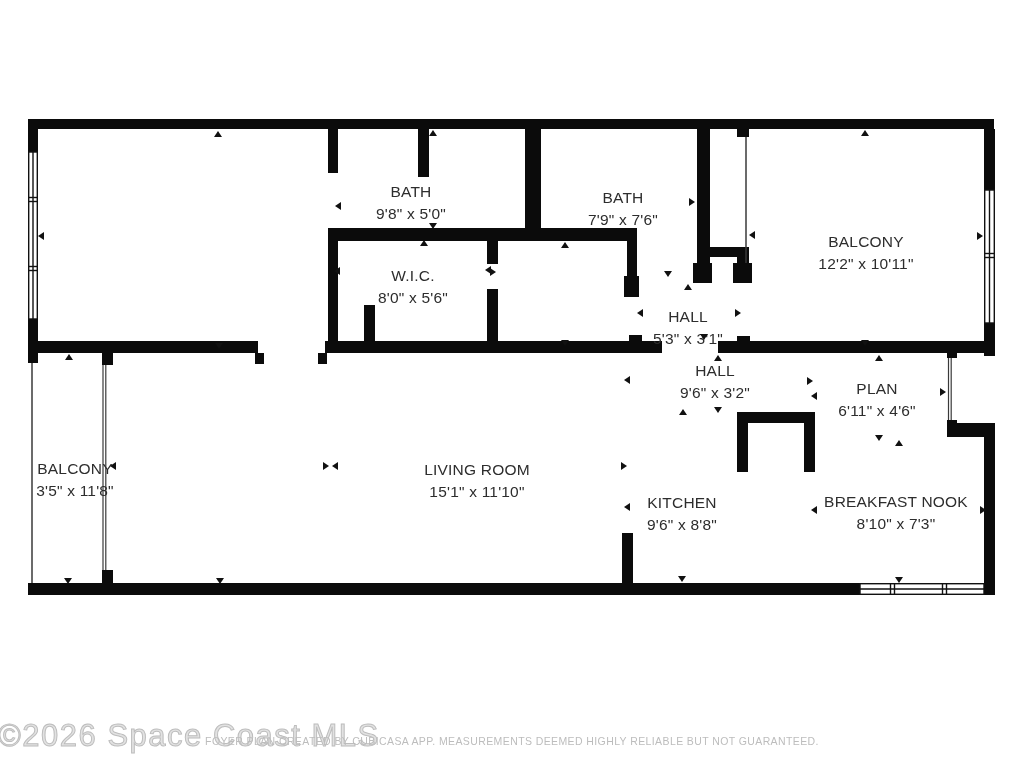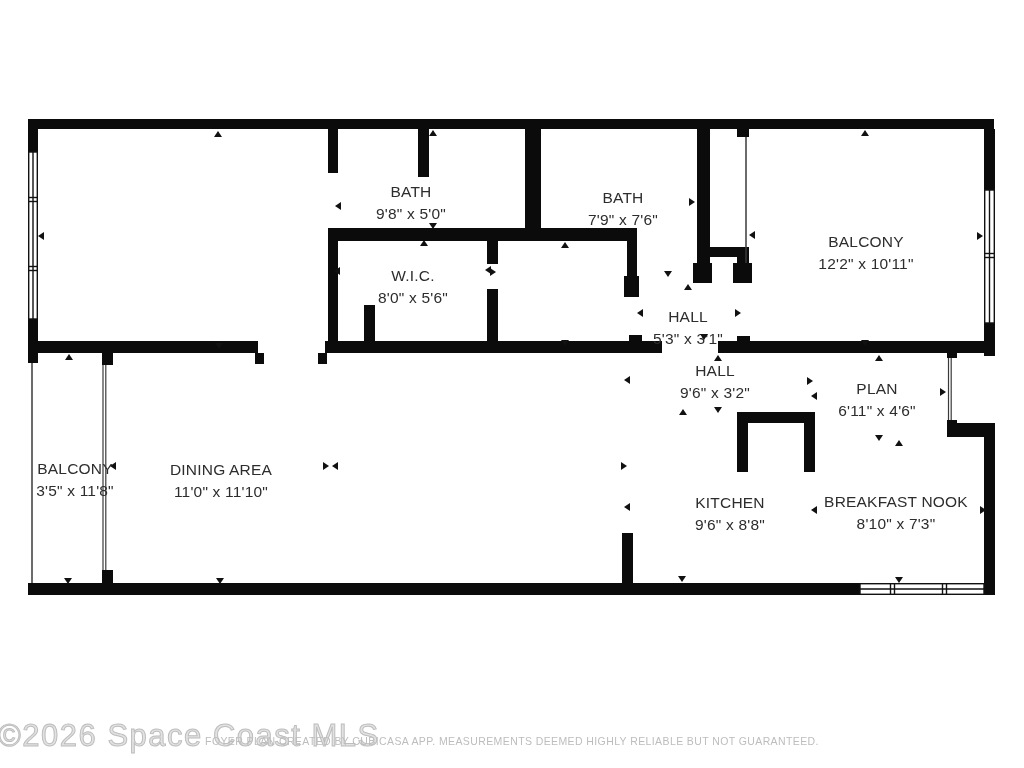--- a/index.html
+++ b/index.html
@@ -132,31 +132,31 @@
     <div class="rdims">5'3" x 3'1"</div>
   </div>
   <div class="room" style="left:715px;top:360px">
     <div class="rname">HALL</div>
     <div class="rdims">9'6" x 3'2"</div>
   </div>
   <div class="room" style="left:877px;top:378px">
     <div class="rname">PLAN</div>
     <div class="rdims">6'11" x 4'6"</div>
   </div>
-  <div class="room" style="left:730px;top:492px">
+  <div class="room" style="left:682px;top:492px">
     <div class="rname">KITCHEN</div>
     <div class="rdims">9'6" x 8'8"</div>
   </div>
   <div class="room" style="left:896px;top:491px">
     <div class="rname">BREAKFAST NOOK</div>
     <div class="rdims">8'10" x 7'3"</div>
   </div>
-  <div class="room" style="left:221px;top:459px">
-    <div class="rname">DINING AREA</div>
-    <div class="rdims">11'0" x 11'10"</div>
+  <div class="room" style="left:477px;top:459px">
+    <div class="rname">LIVING ROOM</div>
+    <div class="rdims">15'1" x 11'10"</div>
   </div>
   <div class="room" style="left:75px;top:458px">
     <div class="rname">BALCONY</div>
     <div class="rdims">3'5" x 11'8"</div>
   </div>
 
   <div id="markers">
       <span class="mk up" style="left: 218px; top: 134px;"></span>
       <span class="mk up" style="left: 433px; top: 133px;"></span>
       <span class="mk up" style="left: 865px; top: 133px;"></span>

